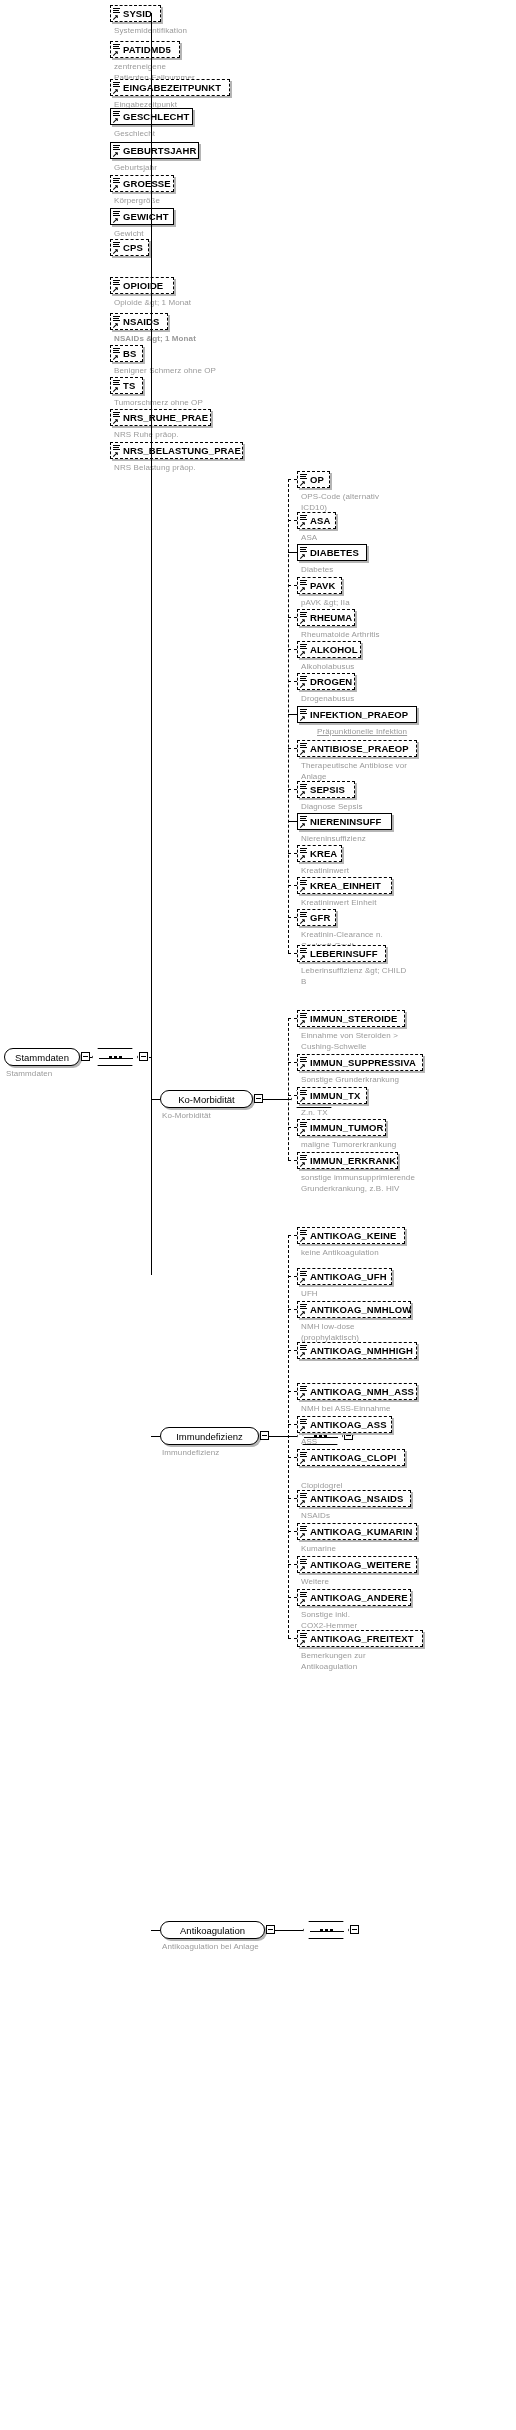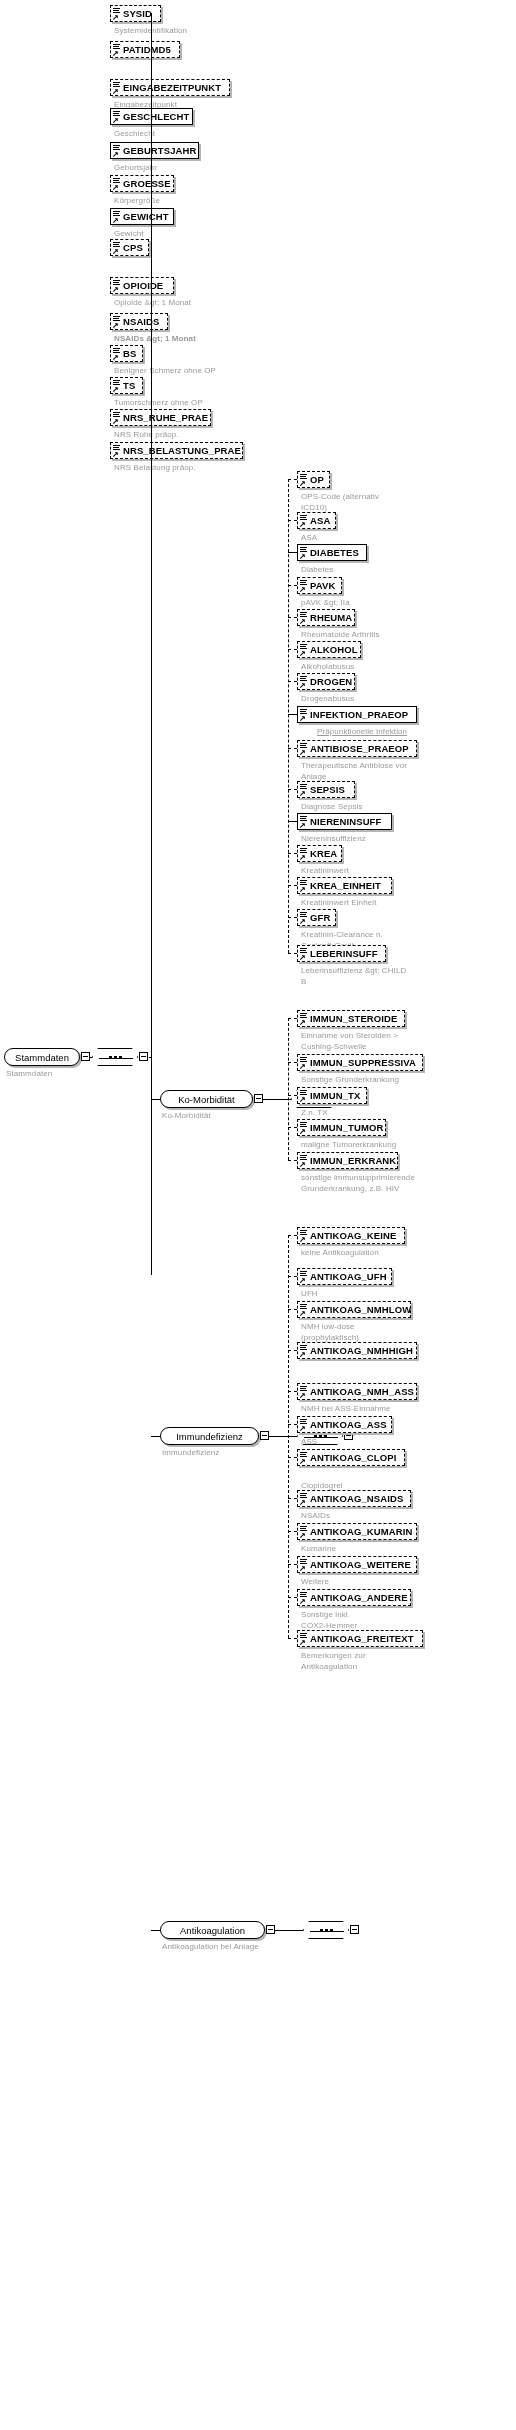--- a/index.html
+++ b/index.html
@@ -143,20 +143,22 @@
     <div class="doc" style="left: 114px; top: 26px; width: 398px;">Systemidentifikation</div>
     <div class="node opt" style="left: 110px; top: 41px; width: 70px;">
       <span class="glyph">
         <i class="l l1"></i>
         <i class="l l2"></i>
         <i class="l l3"></i>
       </span>
       <span class="arrow">↗</span>
       <span>PATIDMD5</span>
     </div>
+    <div class="doc" style="left: 114px; top: 62px; width: 398px;">zentreneigene
+Patienten-Fallnummer</div>
     <div class="node opt" style="left: 110px; top: 79px; width: 120px;">
       <span class="glyph">
         <i class="l l1"></i>
         <i class="l l2"></i>
         <i class="l l3"></i>
       </span>
       <span class="arrow">↗</span>
       <span>EINGABEZEITPUNKT</span>
     </div>
     <div class="doc" style="left: 114px; top: 100px; width: 398px;">Eingabezeitpunkt</div>

